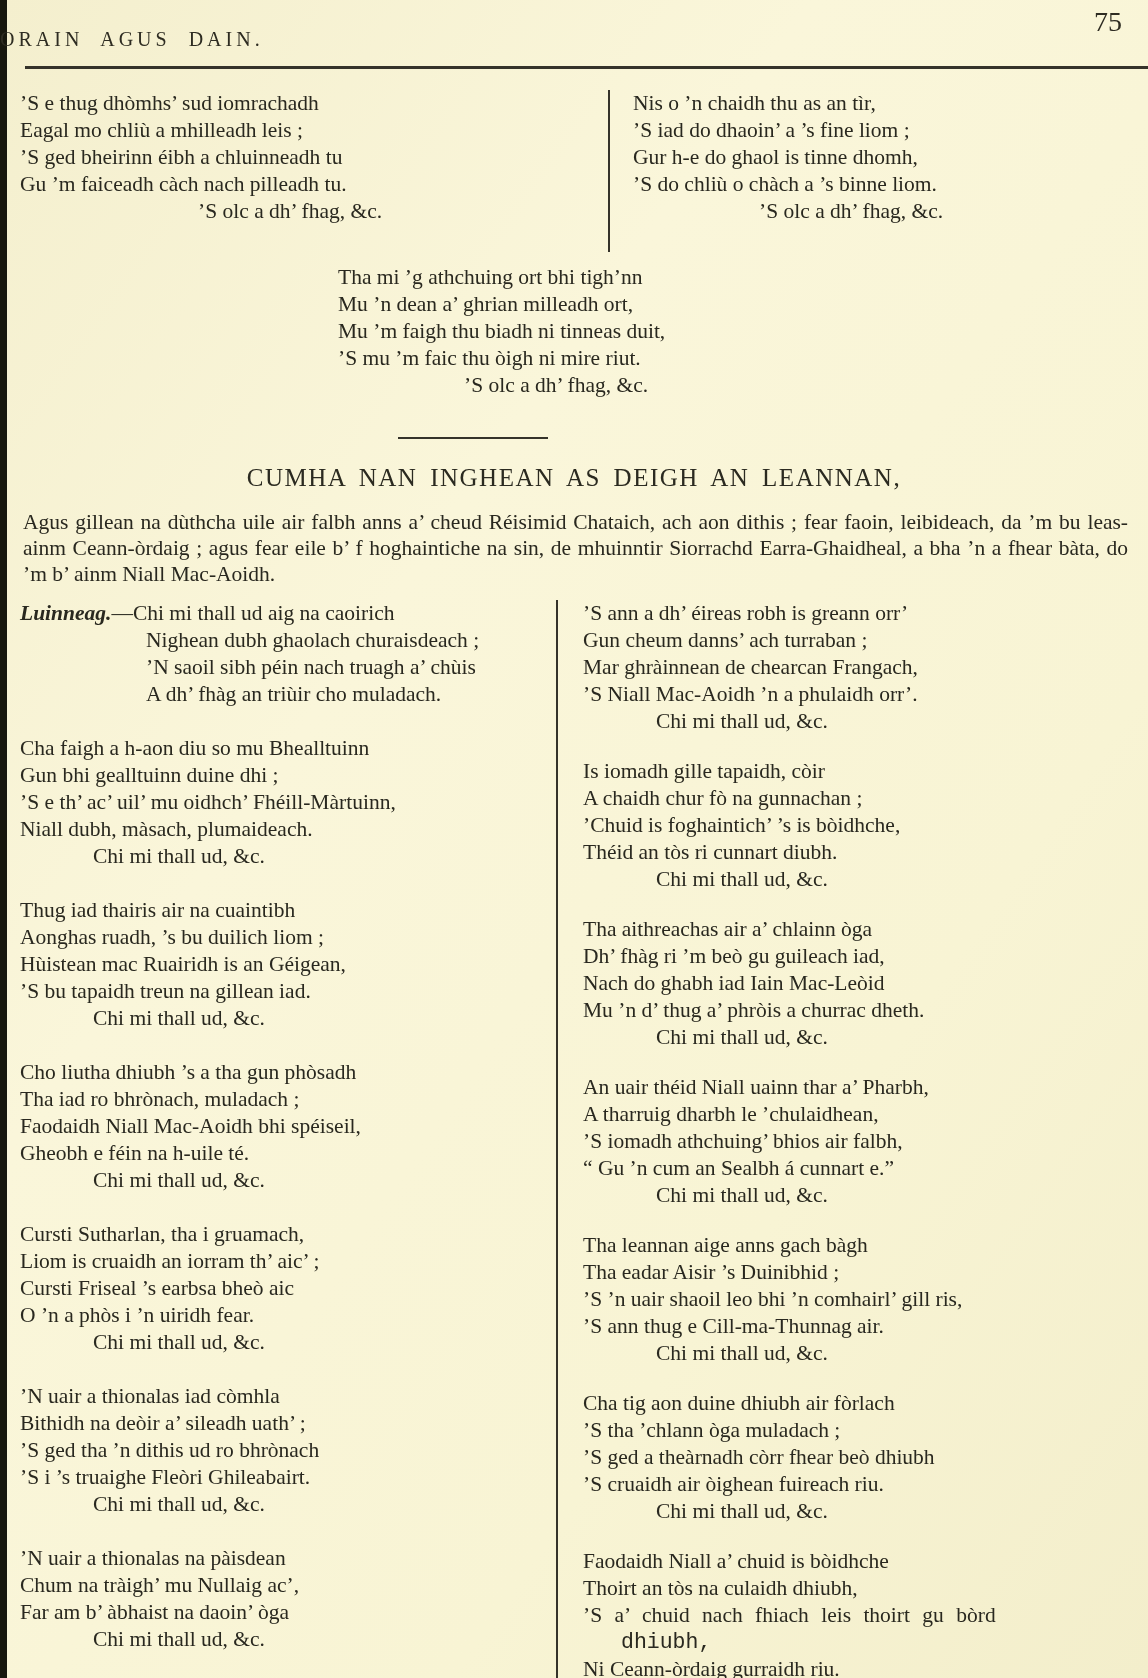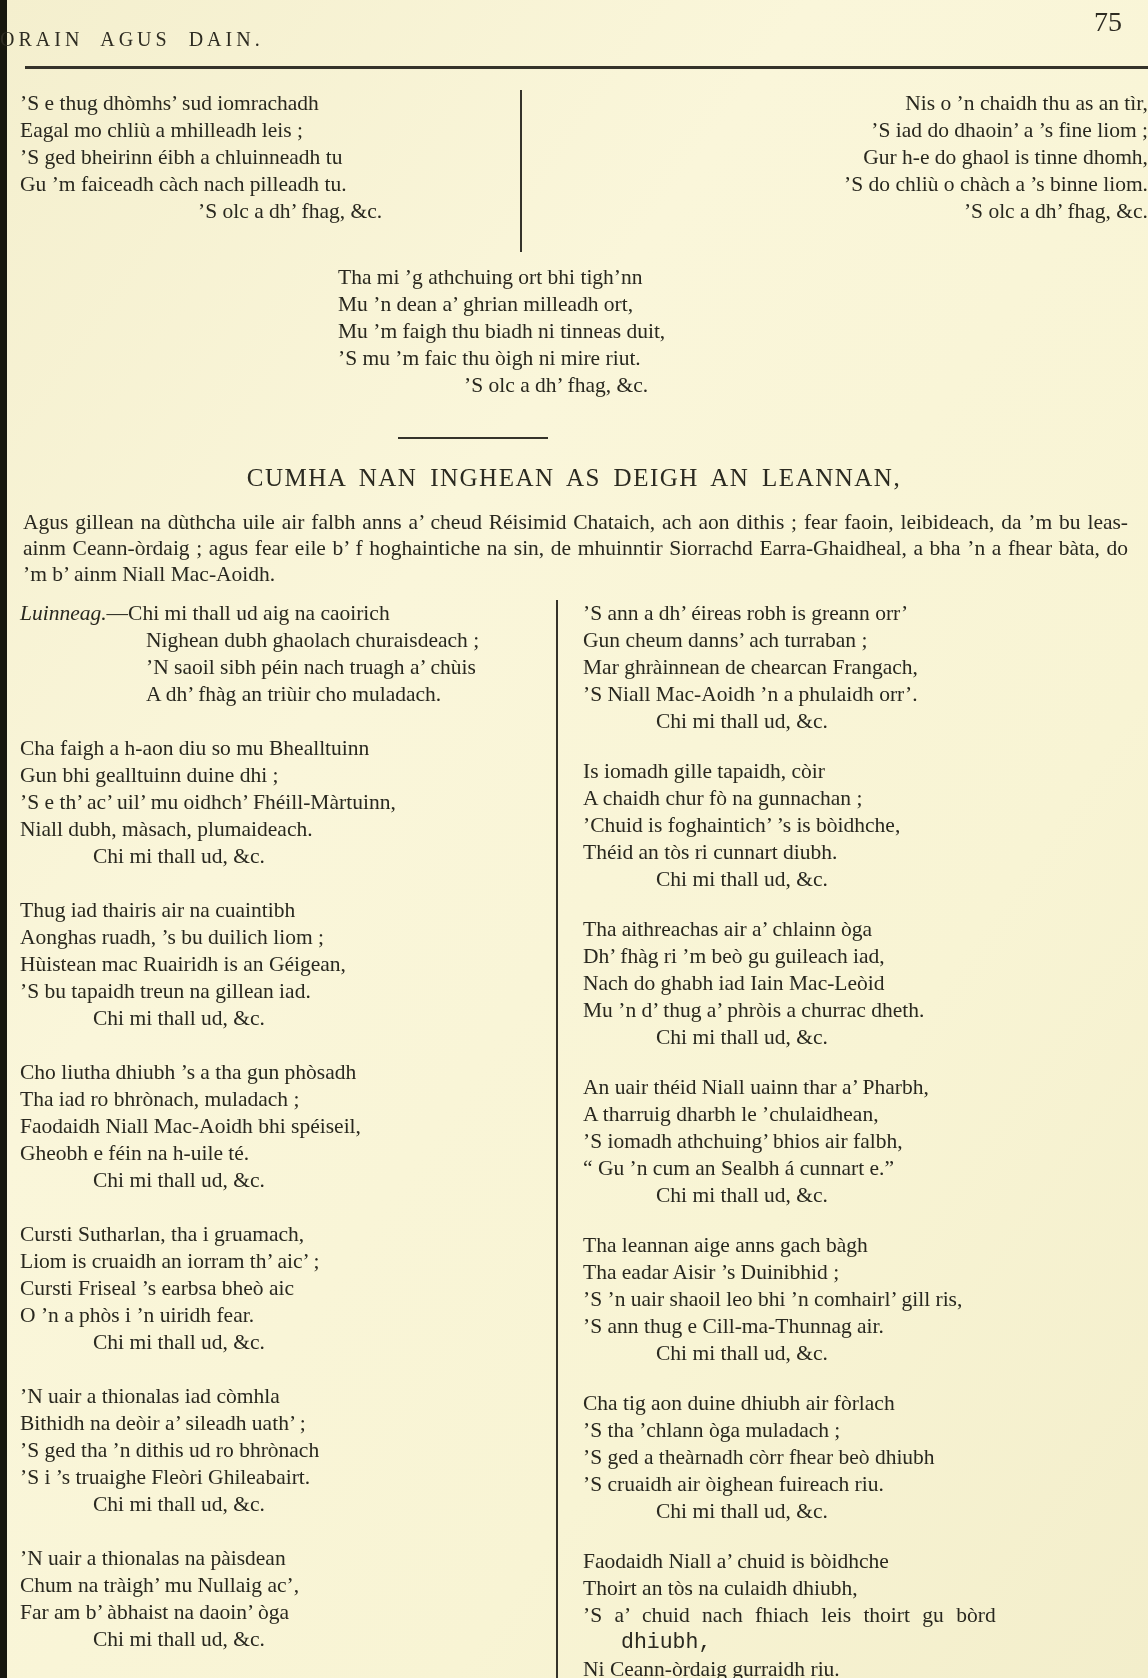--- a/index.html
+++ b/index.html
@@ -10,38 +10,38 @@
     overflow:hidden;
     color:#2a2920;
     font-family:"Liberation Serif","DejaVu Serif",serif;
   }
   .scan-edge { position:absolute; left:0; top:0; width:7px; height:100%; background:#17170e; }
   .header { position:relative; padding-top:28px; text-align:left; }
   .running-title { display:inline-block; font-size:20px; letter-spacing:4px; word-spacing:9px; color:#2e2c22; }
   .page-number { position:absolute; right:26px; top:6px; font-size:28px; color:#2e2c22; }
   .head-rule { border:none; border-top:3px solid #35332a; margin:15px 0 0 25px; }
   .open-cols { display:flex; margin-top:21px; }
-  .open-left { width:520px; padding-left:20px; box-sizing:border-box; }
-  .open-right { flex:1; border-left:2px solid #35332a; padding-left:10px;text-align:right; }
+  .open-left { width:608px; padding-left:20px; box-sizing:border-box; }
+  .open-right { flex:1; border-left:2px solid #35332a; padding-left:23px; }
   .line { font-size:21.5px; line-height:27px; color:#29281f; }
   .ind1 { padding-left:38px;font-family:Liberation Mono, monospace; }
   .ind2 { padding-left:73px; }
   .ind3 { padding-left:126px; }
   .ind4 { padding-left:178px; }
   .wide { word-spacing:7px; }
   .center-stanza { margin:12px 0 0 338px; }
   .mid-rule { width:150px; border:none; border-top:2.5px solid #35332a; margin:38px 0 0 398px; }
   .song-title { text-align:center; font-size:25px; letter-spacing:1.5px; word-spacing:5px; margin-top:25px; color:#2b2a20; }
   .intro { margin:17px 20px 0 23px; font-size:21.5px; line-height:26px; text-align:justify; color:#29281f; }
   .main-cols { display:flex; margin-top:13px; }
   .main-left { width:556px; padding-left:20px; box-sizing:border-box; }
   .main-right { flex:1; border-left:2px solid #35332a; padding-left:25px; padding-right:6px; }
   .stanza { margin-bottom:27px; }
   .main-right .stanza { margin-bottom:23px; }
-  .luinneag { font-style:italic; }
+  .luinneag { font-style:italic;font-weight:bold; }
 </style>
 </head>
 <body>
 
 <div class="page">
   <div class="scan-edge"></div>
 
   <div class="header">
     <span class="running-title">ORAIN AGUS DAIN.</span>
     <span class="page-number">75</span>

